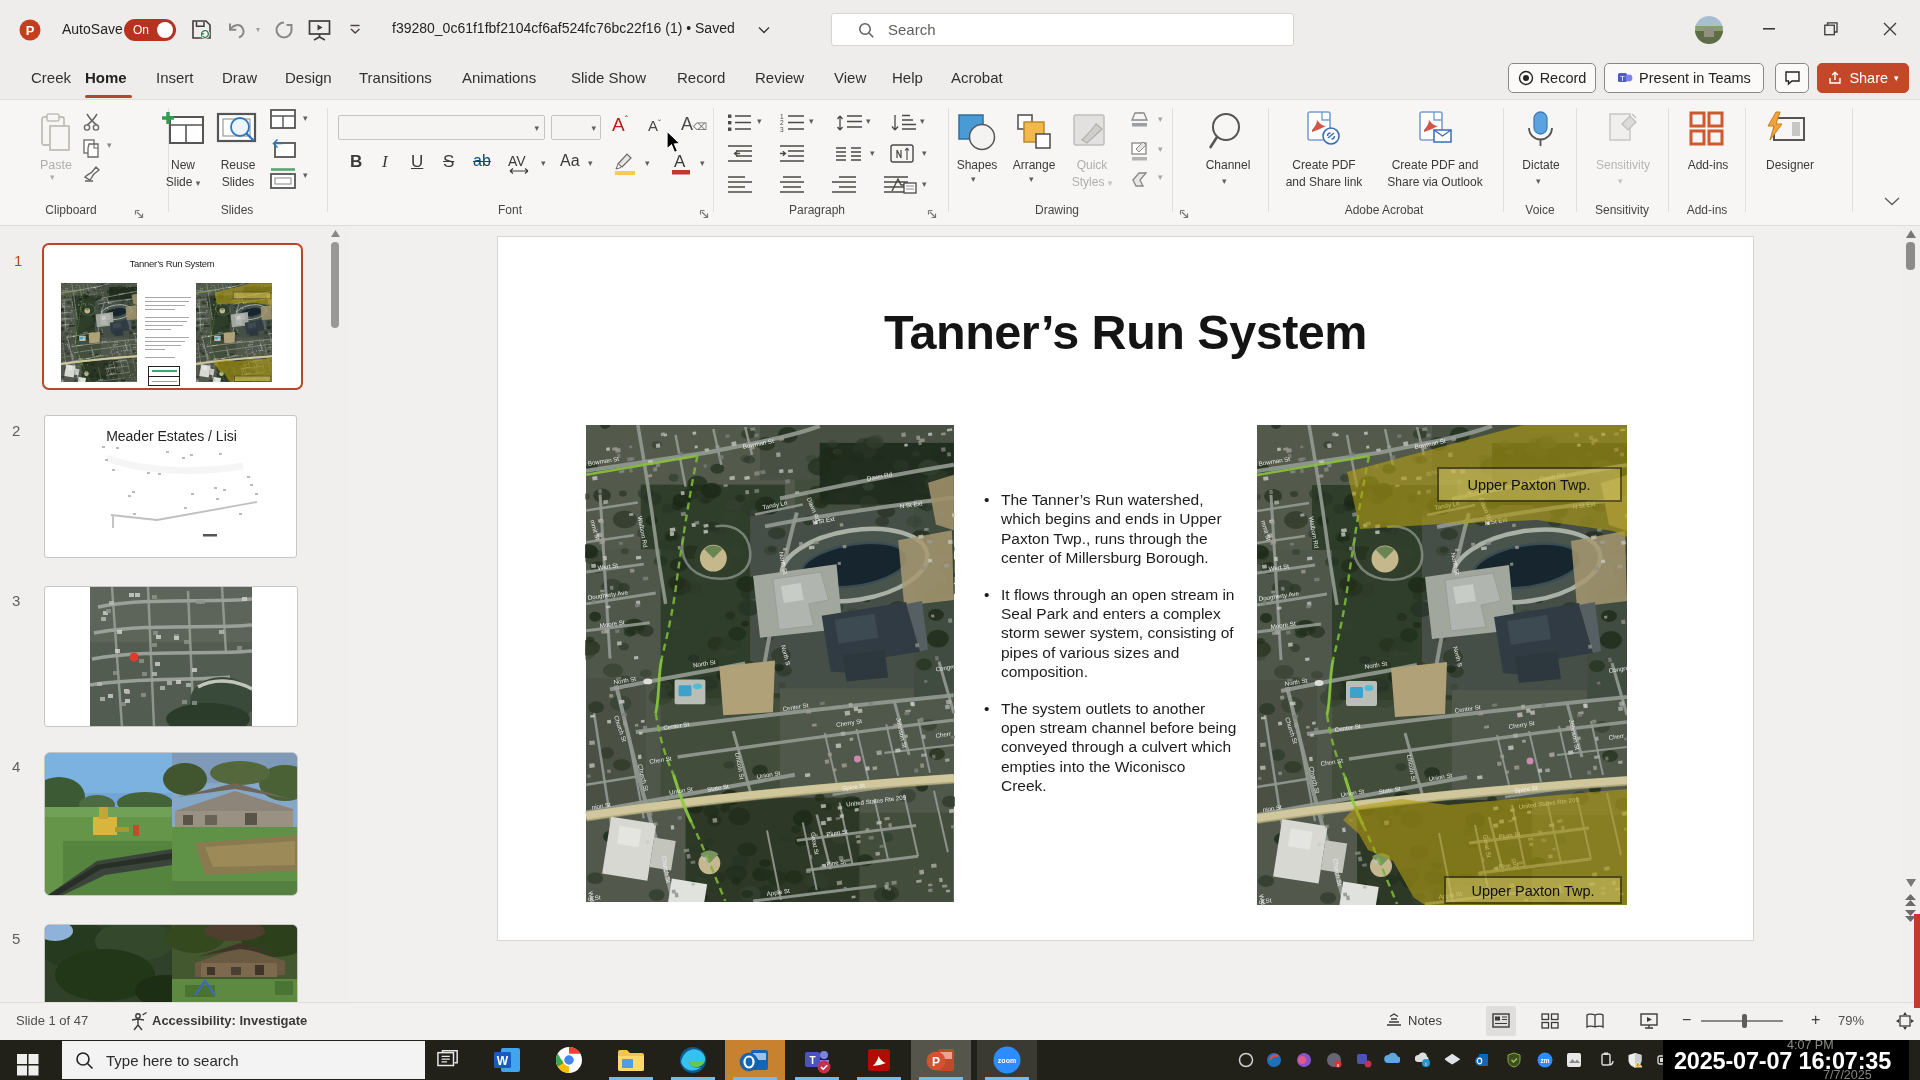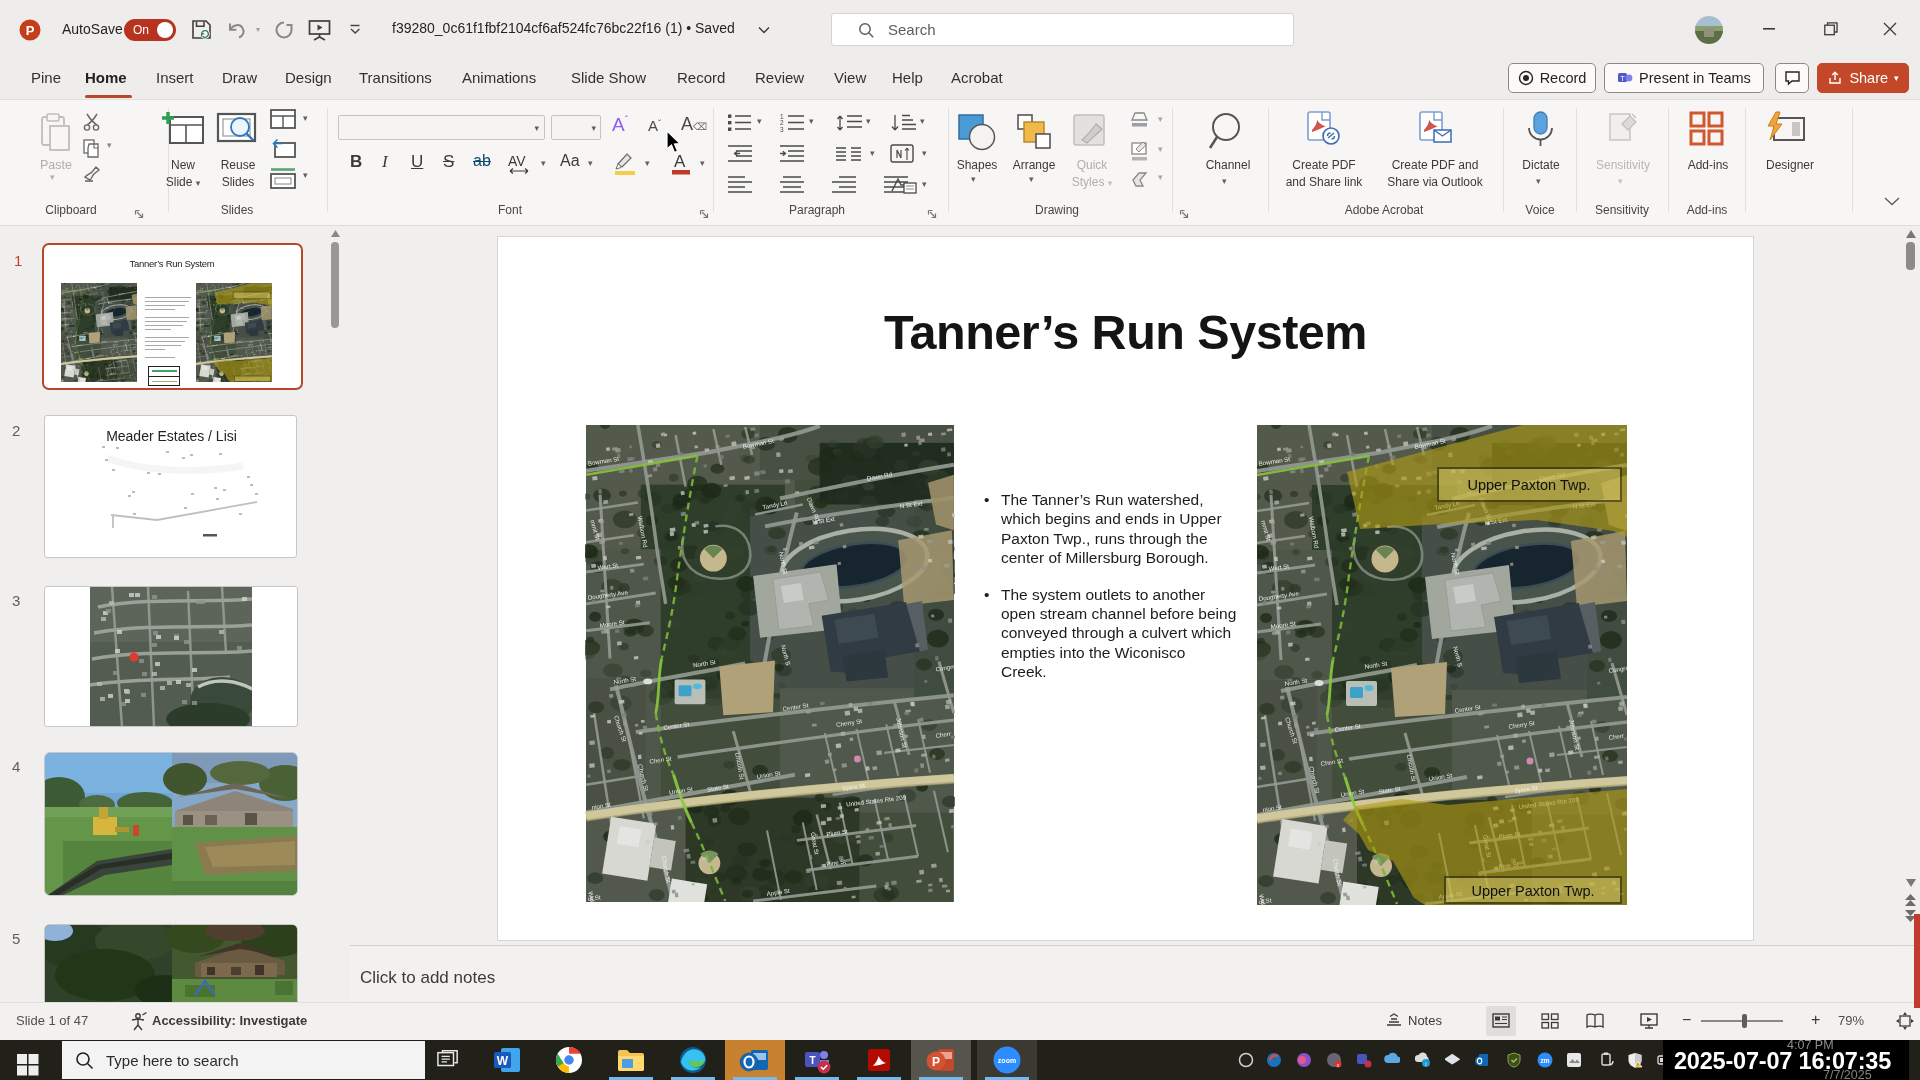--- a/index.html
+++ b/index.html
@@ -108,21 +108,21 @@
       </svg>
       <svg class="abs" style="left:1824px;top:22px" width="14" height="14" viewBox="0 0 14 14">
         <rect x="0.8" y="3.2" width="9.5" height="9.5" fill="none" stroke="#3b3a39" stroke-width="1.3"></rect>
         <path d="M3.5 3 V0.8 H13 V10 H11" fill="none" stroke="#3b3a39" stroke-width="1.3"></path>
       </svg>
       <svg class="abs" style="left:1883px;top:22px" width="14" height="14" viewBox="0 0 14 14">
         <path d="M1 1 L13 13 M13 1 L1 13" stroke="#3b3a39" stroke-width="1.3"></path>
       </svg>
     </div>
     <div class="abs" id="tabrow">
-      <span class="tab" style="left:31px">Pine</span>
+      <span class="tab" style="left:31px">Creek</span>
       <span class="tab sel" style="left:85px">Home</span>
       <span class="tab" style="left:156px">Insert</span>
       <span class="tab" style="left:222px">Draw</span>
       <span class="tab" style="left:285px">Design</span>
       <span class="tab" style="left:359px">Transitions</span>
       <span class="tab" style="left:462px">Animations</span>
       <span class="tab" style="left:571px">Slide Show</span>
       <span class="tab" style="left:677px">Record</span>
       <span class="tab" style="left:755px">Review</span>
       <span class="tab" style="left:834px">View</span>
@@ -229,21 +229,21 @@
         <rect x="5" y="10" width="16" height="6" fill="none" stroke="#999" stroke-width="1.2"></rect>
         <path d="M1 1.5 h24" stroke="#57a773" stroke-width="2.6"></path>
       </svg>
       <div class="abs" style="left:303px;top:70px;font-size:9px;color:#605e5c">▾</div>
       <div class="abs" style="left:338px;top:15px;width:207px;height:25px;background:#f5f4f3;border:1px solid #c6c4c2;border-radius:2px">
         <span style="position:absolute;right:5px;top:7px;font-size:9px;color:#605e5c">▾</span>
       </div>
       <div class="abs" style="left:551px;top:15px;width:50px;height:25px;background:#f5f4f3;border:1px solid #c6c4c2;border-radius:2px">
         <span style="position:absolute;right:4px;top:7px;font-size:9px;color:#605e5c">▾</span>
       </div>
-      <div class="abs" style="left:612px;top:14px;font-size:19px;color:#8b5cf6">A<span style="font-size:10px;vertical-align:7px">ˆ</span></div>
+      <div class="abs" style="left:612px;top:14px;font-size:19px;color:#b91c1c">A<span style="font-size:10px;vertical-align:7px">ˆ</span></div>
       <div class="abs" style="left:648px;top:17px;font-size:15px;color:#4a4946">A<span style="font-size:9px;vertical-align:5px">ˇ</span></div>
       <div class="abs" style="left:681px;top:14px;font-size:18px;color:#4a4946">A<span style="font-size:10px;color:#6b6967">⌫</span></div>
       <div class="abs" style="left:350px;top:52px;font-size:17px;font-weight:700;color:#3b3a39">B</div>
       <div class="abs" style="left:382px;top:52px;font-size:17px;font-style:italic;font-family:'Liberation Serif',serif;color:#3b3a39">I</div>
       <div class="abs" style="left:411px;top:52px;font-size:17px;text-decoration:underline;color:#3b3a39">U</div>
       <div class="abs" style="left:443px;top:52px;font-size:17px;text-decoration:line-through;color:#3b3a39">S</div>
       <div class="abs" style="left:473px;top:52px;font-size:16px;text-decoration:line-through;color:#0c4a6e">ab</div>
       <svg class="abs" style="left:508px;top:52px" width="32" height="22" viewBox="0 0 32 22">
         <text x="0" y="14" font-size="14" fill="#3b3a39">AV</text>
         <path d="M2 19 h18 M2 19 l3 -2.5 M2 19 l3 2.5 M20 19 l-3 -2.5 M20 19 l-3 2.5" stroke="#3b3a39" stroke-width="1.1" fill="none"></path>
@@ -1238,40 +1238,38 @@
           <polygon points="99,381 145,374 191,380 255,374 370,364 370,480 168,480 157,473 136,436 111,425 102,409 86,395" fill="#b19c15" opacity="0.62"></polygon>
           <g font-family="Liberation Sans" font-size="14.5" fill="#101010">
             <rect x="181" y="43" width="183" height="33" fill="#d8ca6e" opacity="0.5" stroke="#151515" stroke-width="2"></rect>
             <rect x="188" y="452" width="176" height="26" fill="#d8ca6e" opacity="0.5" stroke="#151515" stroke-width="2"></rect>
             <text x="272" y="65" text-anchor="middle">Upper Paxton Twp.</text>
             <text x="276" y="471" text-anchor="middle">Upper Paxton Twp.</text>
           </g>
         </svg>
         <div class="bullets">
 <p>The Tanner’s Run watershed,<br>which begins and ends in Upper<br>Paxton Twp., runs through the<br>center of Millersburg Borough.</p>
+<p>It flows through an open stream in<br>Seal Park and enters a complex<br>storm sewer system, consisting of<br>pipes of various sizes and<br>composition.</p>
 <p>The system outlets to another<br>open stream channel before being<br>conveyed through a culvert which<br>empties into the Wiconisco<br>Creek.</p>
         </div>
       </div>
       <div class="abs" style="left:1552px;top:0;width:18px;height:776px;background:#f1efee"></div>
       <svg class="abs" style="left:1556px;top:4px" width="10" height="9" viewBox="0 0 10 9">
         <path d="M5 0 L10 8 L0 8 z" fill="#7a7876"></path>
       </svg>
       <div class="abs" style="left:1556px;top:16px;width:9px;height:28px;background:#8d8b89;border-radius:4px"></div>
       <svg class="abs" style="left:1556px;top:653px" width="10" height="9" viewBox="0 0 10 9">
         <path d="M0 0 L10 0 L5 8 z" fill="#7a7876"></path>
       </svg>
       <svg class="abs" style="left:1555px;top:668px" width="11" height="12" viewBox="0 0 11 12">
         <path d="M5.5 0 L11 6 L0 6 z M5.5 6 L11 12 L0 12 z" fill="#6e6c6a"></path>
       </svg>
       <svg class="abs" style="left:1555px;top:684px" width="11" height="12" viewBox="0 0 11 12">
         <path d="M0 0 L11 0 L5.5 6 z M0 6 L11 6 L5.5 12 z" fill="#6e6c6a"></path>
       </svg>
-    </div>
-    <div class="abs" id="notesbar">
-      <span>Click to add notes</span>
     </div>
     <div class="abs" id="statusbar">
       <div class="abs" style="left:16px;top:10px">Slide 1 of 47</div>
       <svg class="abs" style="left:128px;top:8px" width="20" height="20" viewBox="0 0 20 20">
         <circle cx="10" cy="5" r="2.2" fill="none" stroke="#3b3a39" stroke-width="1.4"></circle>
         <path d="M4 9 L10 8 L16 9 M10 8 V14 M10 14 L6 19 M10 14 L14 19 M14.5 4 l4 -2.5" fill="none" stroke="#3b3a39" stroke-width="1.4"></path>
       </svg>
       <div class="abs" style="left:152px;top:10px;font-weight:700;color:#3b3a39">Accessibility: Investigate</div>
       <svg class="abs" style="left:1385px;top:10px" width="18" height="16" viewBox="0 0 18 16">
         <path d="M2 12 h14 M4 9 h10 M6 6 h6" stroke="#3b3a39" stroke-width="1.3"></path>

